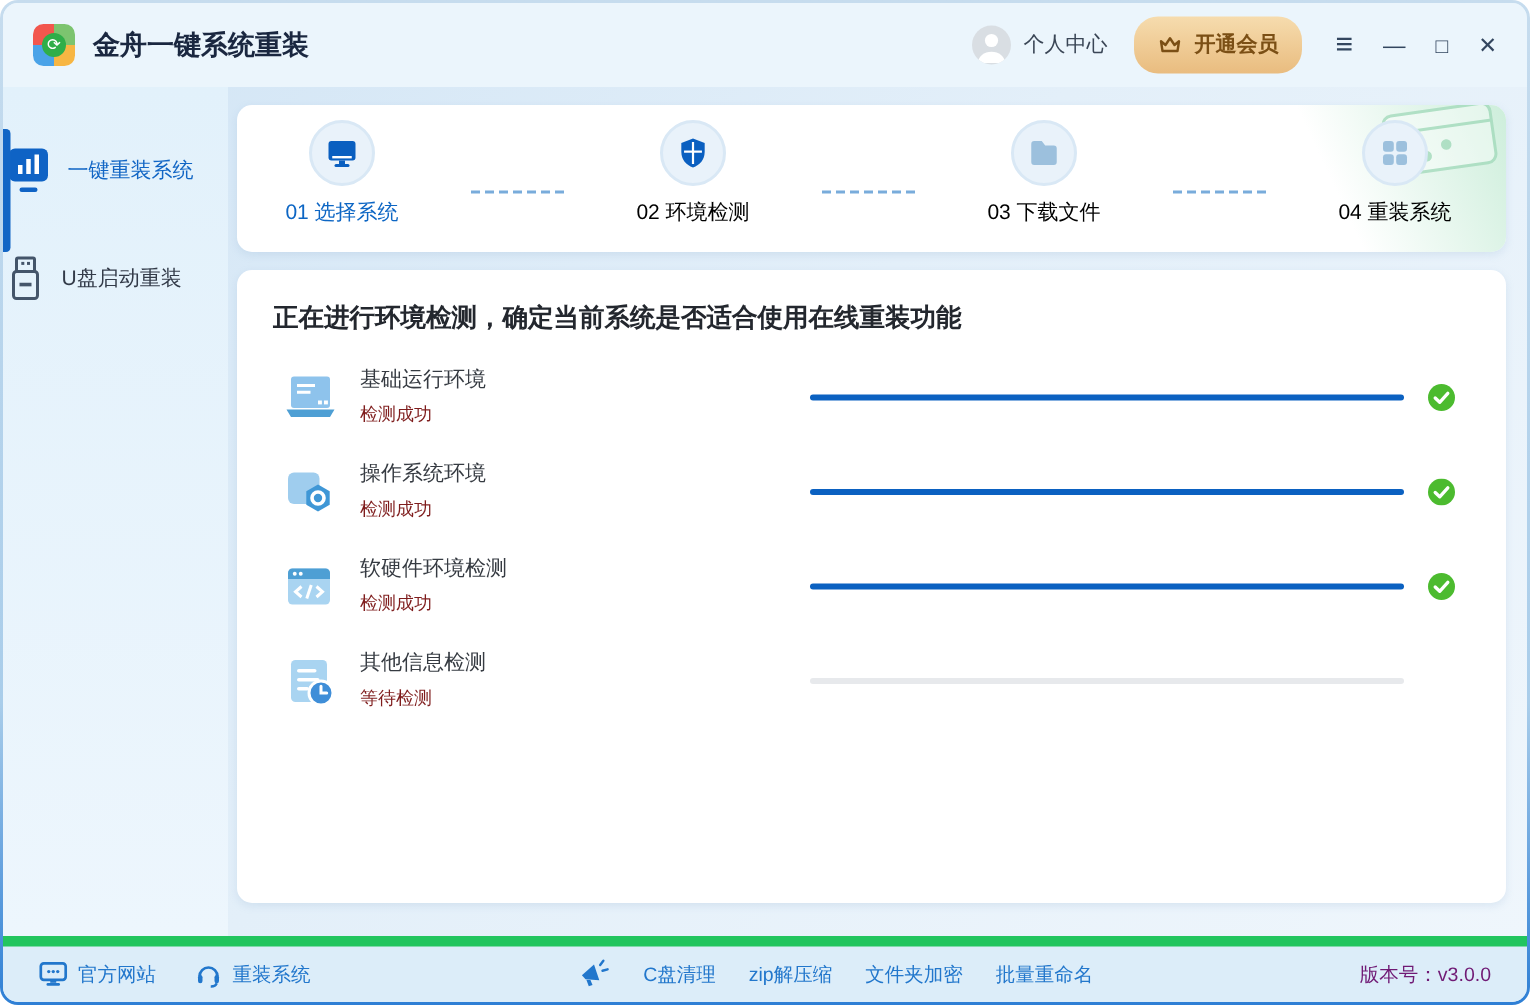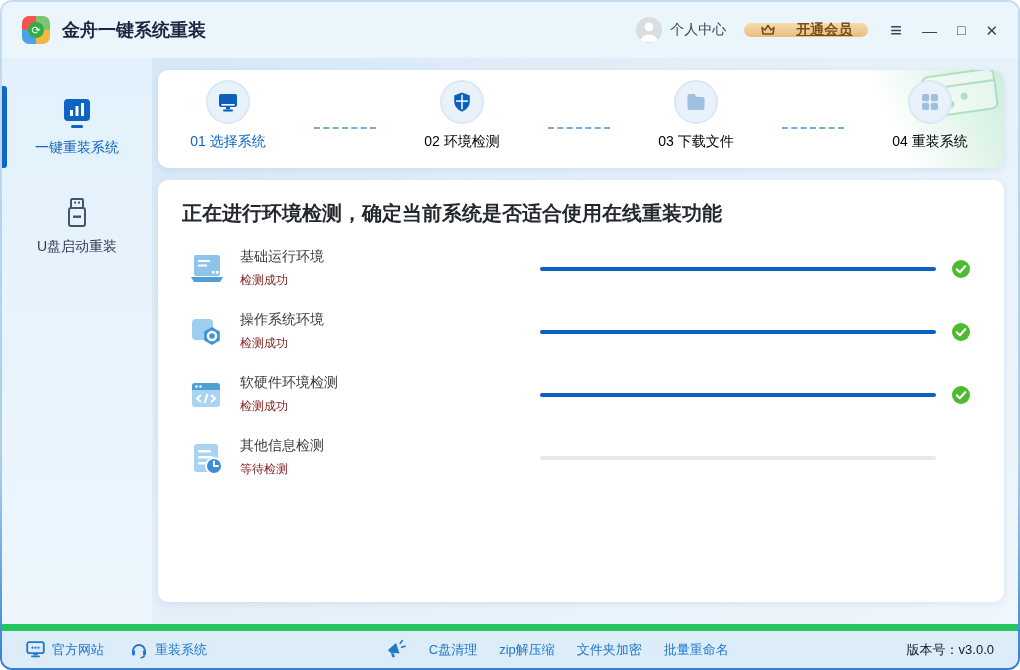--- a/index.html
+++ b/index.html
@@ -16,33 +16,33 @@
           display:grid; grid-template-columns:1fr 1fr; grid-template-rows:1fr 1fr; flex:0 0 28px; }
   .logo .q1{background:#f2564d}.logo .q2{background:#7cc46f}
   .logo .q3{background:#4aa3e8}.logo .q4{background:#f7b643}
   .logo .core { position:absolute; left:6px; top:6px; width:16px; height:16px; border-radius:50%;
                 background:#2fae49; color:#fff; font-size:11px; line-height:16px; text-align:center; }
   .app-title { margin-left:12px; font-size:18px; font-weight:bold; color:#1a2740; }
   .tb-right { margin-left:auto; display:flex; align-items:center; }
   .avatar { width:26px; height:26px; border-radius:50%; background:#d9dee3; overflow:hidden;
             display:flex; align-items:flex-end; justify-content:center; cursor:pointer; }
   .user-center { margin:0 18px 0 8px; font-size:14px; color:#3a4656; cursor:pointer; }
-  .vip-btn { height:14px; padding:0 16px; border-radius:16px; border:none; cursor:pointer;
+  .vip-btn { height:38px; padding:0 16px; border-radius:16px; border:none; cursor:pointer;
              background:linear-gradient(180deg,#f6dcae,#e9bc7f); color:#7b4f15;
-             font-size:14px; font-weight:bold; display:flex; align-items:center; gap:20px;
-             font-family:inherit;text-decoration:underline; }
+             font-size:14px; font-weight:bold; display:flex; align-items:center; gap:8px;
+             font-family:inherit; }
   .win-controls { display:flex; align-items:center; gap:20px; margin-left:22px; color:#33465f; }
   .win-controls span { cursor:pointer; line-height:1; }
   .wc-menu{font-size:20px}.wc-min{font-size:15px}.wc-max{font-size:14px}.wc-close{font-size:15px}
 
   
   .body { flex:1; display:flex; min-height:0;
           background:linear-gradient(135deg,#d2e5f5 0%,#e3eff9 45%,#eff6fc 100%); }
   .sidebar { flex:0 0 150px; background:linear-gradient(180deg,#e2f1fb,#edf6fd); padding-top:34px; }
-  .side-item { position:relative; display:flex; flex-direction:column; align-items:center;
+  .side-item { position:relative; display:flex; flex-direction:row; align-items:center;
                gap:9px; padding:6px 0; margin-bottom:28px; cursor:pointer; }
   .side-item .active-bar { position:absolute; left:0; top:-6px; width:5px; height:82px;
                background:#1266c5; border-radius:0 3px 3px 0; }
   .side-label { font-size:14px; color:#333b49; }
   .side-item.active .side-label { color:#1266c5; }
 
   .main { flex:1; display:flex; flex-direction:column; padding:12px 14px 0 6px; min-width:0; }
 
   
   .stepper-card { position:relative; flex:0 0 98px; background:#fff; border-radius:10px;
@@ -54,39 +54,39 @@
   .step { width:120px; display:flex; flex-direction:column; align-items:center; z-index:1; }
   .step-circle { width:44px; height:44px; border-radius:50%; background:#e9f2fa;
                  border:2px solid #d9e8f5; display:flex; align-items:center; justify-content:center; }
   .step-label { margin-top:9px; font-size:14px; color:#000000; white-space:nowrap; }
   .step.active .step-label { color:#0d66c4; }
   .connector { flex:1; height:0; border-top:2px dashed #79acdb; margin:47px 26px 0; }
 
   
   .content-card { flex:1; background:#fff; border-radius:10px; margin:12px 0 22px;
                   padding:18px 22px; box-shadow:0 2px 6px rgba(120,160,200,.18); }
-  .heading { font-size:20px; font-weight:bold; color:#23272e; margin:2px 0 10px 2px; }
+  .heading { font-size:17px; font-weight:bold; color:#23272e; margin:2px 0 10px 2px; }
   .check-row { display:flex; align-items:center; height:63px; padding-left:6px; }
   .row-icon { width:40px; height:40px; margin-right:14px; flex:0 0 40px; }
   .row-texts { width:300px; }
   .row-title { font-size:14px; color:#363b42; }
   .row-status { font-size:12px; color:#7f1d1d; margin-top:6px; }
   .row-bar { flex:1; height:4px; border-radius:2px; background:#0b61c1; }
   .check-row.waiting .row-bar { background:#e7e9ec; }
   .row-check { width:18px; height:18px; margin:0 12px 0 16px; flex:0 0 18px; }
   .check-row.waiting .row-check { visibility:hidden; }
 
   
   .footer { flex:0 0 44px; display:flex; align-items:center; padding:0 24px;
             background:#dcedf9; border-top:7px solid #22c55e; font-size:13px; }
   .f-link { display:flex; align-items:center; gap:7px; color:#2277cc; cursor:pointer; }
   .f-left { display:flex; align-items:center; gap:26px; }
   .f-tools { display:flex; align-items:center; gap:22px; margin:0 auto; }
   .f-tool { color:#2277cc; cursor:pointer; }
-  .version { color:#0f172a; }
+  .version { color:#701a75; }
 </style>
 </head>
 <body>
 
 <div class="frame">
 <div class="window">
 
   <div class="titlebar">
     <div class="logo">
       <div class="q1"></div>

